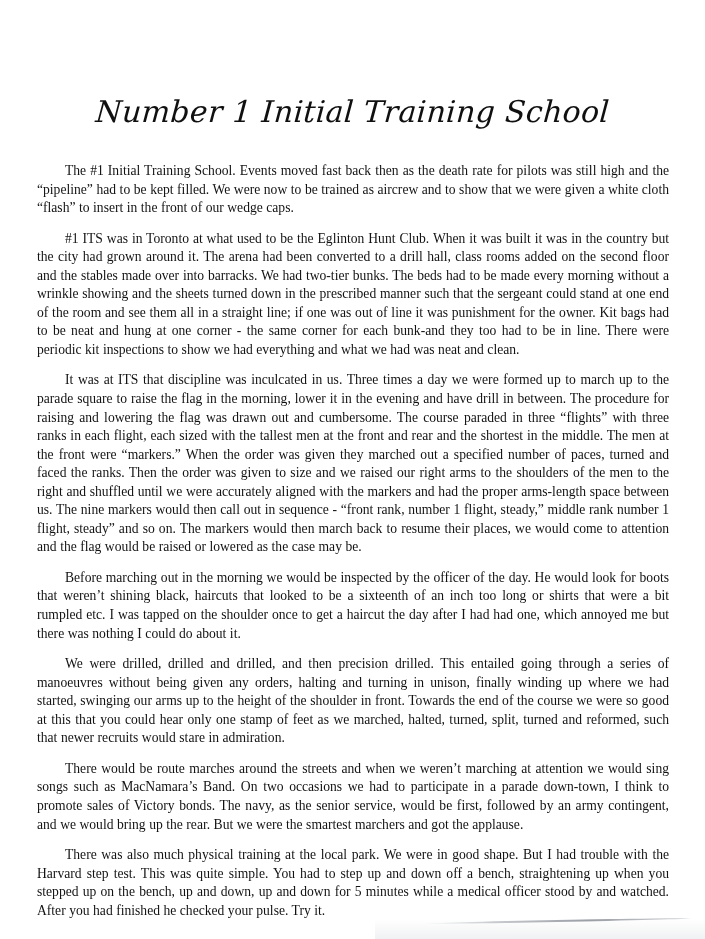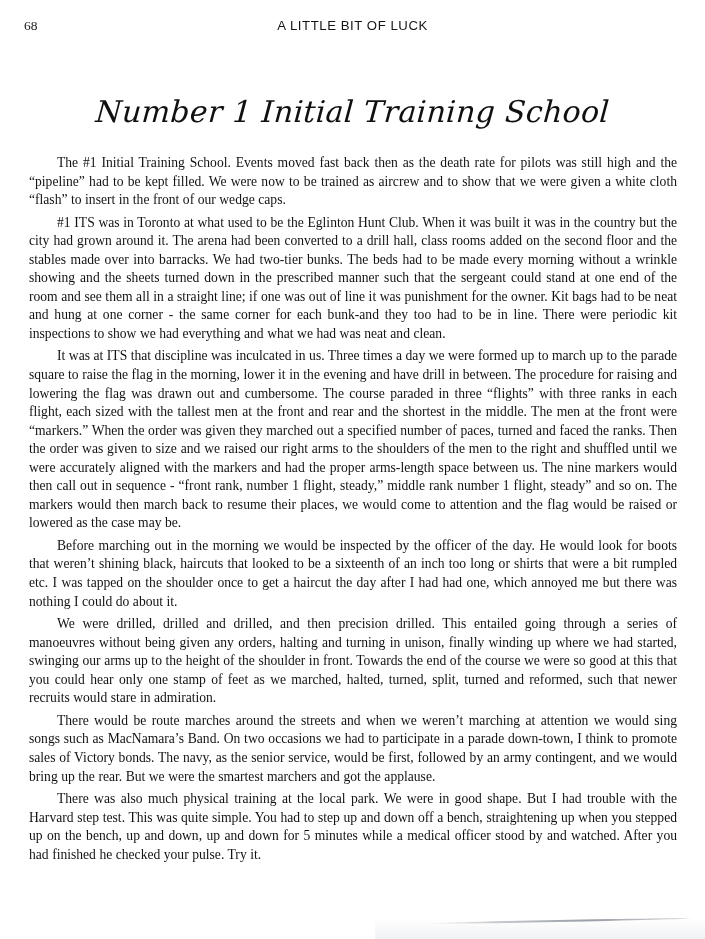--- a/index.html
+++ b/index.html
@@ -74,21 +74,21 @@
   }
 
   
   .body-block {
     position: absolute;
     left: 25px;
     top: 150px;
     width: 656px;
   }
   .para {
-    margin: 4px;
+    margin: 12px;
     text-indent: 28px;
     text-align: justify;
     text-justify: inter-word;
     font-size: 13.6px;
     line-height: 18.55px;
     color: #121212;
     hyphens: none;
     word-spacing: 0.1px;
   }
   .scan-edge-line {
@@ -116,24 +116,20 @@
         rgba(205,208,213,0.30) 0%,
         rgba(255,255,255,0) 100%);
     pointer-events: none;
   }
 </style>
 </head>
 <body>
 
 <div id="page">
 
-  <div class="running-head">
-    <span class="folio">68</span>
-    <span class="head-title">A LITTLE BIT OF LUCK</span>
-  </div>
 
   <div class="chapter-title">Number 1 Initial Training School</div>
 
   <div class="body-block">
       <p class="para">The #1 Initial Training School. Events moved fast back then as the death rate for pilots was still high and the “pipeline” had to be kept filled. We were now to be trained as aircrew and to show that we were given a white cloth “flash” to insert in the front of our wedge caps.</p>
       <p class="para">#1 ITS was in Toronto at what used to be the Eglinton Hunt Club. When it was built it was in the country but the city had grown around it. The arena had been converted to a drill hall, class rooms added on the second floor and the stables made over into barracks. We had two-tier bunks. The beds had to be made every morning without a wrinkle showing and the sheets turned down in the prescribed manner such that the sergeant could stand at one end of the room and see them all in a straight line; if one was out of line it was punishment for the owner. Kit bags had to be neat and hung at one corner - the same corner for each bunk-and they too had to be in line. There were periodic kit inspections to show we had everything and what we had was neat and clean.</p>
       <p class="para">It was at ITS that discipline was inculcated in us. Three times a day we were formed up to march up to the parade square to raise the flag in the morning, lower it in the evening and have drill in between. The procedure for raising and lowering the flag was drawn out and cumbersome. The course paraded in three “flights” with three ranks in each flight, each sized with the tallest men at the front and rear and the shortest in the middle. The men at the front were “markers.” When the order was given they marched out a specified number of paces, turned and faced the ranks. Then the order was given to size and we raised our right arms to the shoulders of the men to the right and shuffled until we were accurately aligned with the markers and had the proper arms-length space between us. The nine markers would then call out in sequence - “front rank, number 1 flight, steady,” middle rank number 1 flight, steady” and so on. The markers would then march back to resume their places, we would come to attention and the flag would be raised or lowered as the case may be.</p>
       <p class="para">Before marching out in the morning we would be inspected by the officer of the day. He would look for boots that weren’t shining black, haircuts that looked to be a sixteenth of an inch too long or shirts that were a bit rumpled etc. I was tapped on the shoulder once to get a haircut the day after I had had one, which annoyed me but there was nothing I could do about it.</p>
       <p class="para">We were drilled, drilled and drilled, and then precision drilled. This entailed going through a series of manoeuvres without being given any orders, halting and turning in unison, finally winding up where we had started, swinging our arms up to the height of the shoulder in front. Towards the end of the course we were so good at this that you could hear only one stamp of feet as we marched, halted, turned, split, turned and reformed, such that newer recruits would stare in admiration.</p>
       <p class="para">There would be route marches around the streets and when we weren’t marching at attention we would sing songs such as MacNamara’s Band. On two occasions we had to participate in a parade down-town, I think to promote sales of Victory bonds. The navy, as the senior service, would be first, followed by an army contingent, and we would bring up the rear. But we were the smartest marchers and got the applause.</p>

